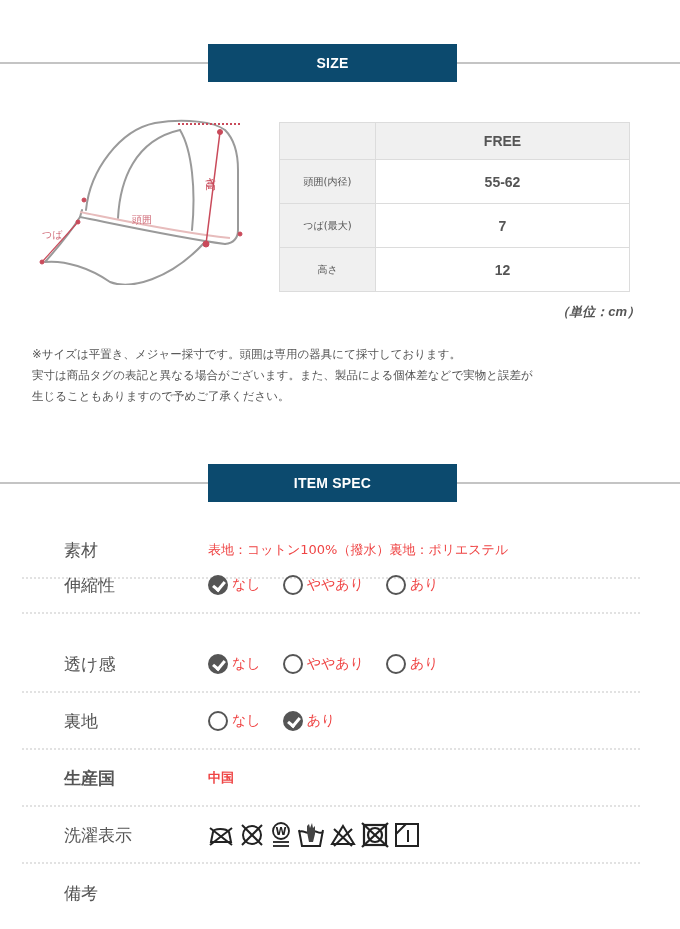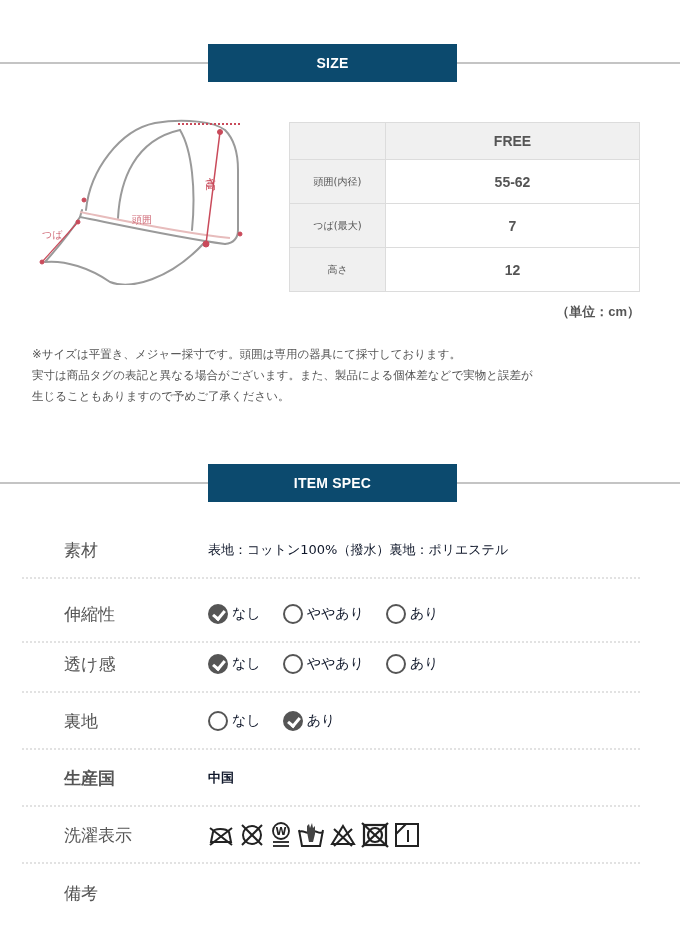--- a/index.html
+++ b/index.html
@@ -13,36 +13,36 @@
     background: #0c4a6e; color: #fff; font-family: "Liberation Sans", sans-serif;
     font-weight: bold; font-size: 14px; display: flex; align-items: center; justify-content: center;
     letter-spacing: 0.2px;
   }
   #size-header { top: 43px; }
   #spec-header { top: 463px; }
 
   .cap { position: absolute; left: 20px; top: 110px; width: 240px; height: 175px; }
 
   table.size-table {
-    position: absolute; left: 289px; top: 122px; width: 351px;
+    position: absolute; left: 279px; top: 122px; width: 351px;
     border-collapse: collapse; font-size: 13px; color: #555;
   }
   table.size-table td { border: 1px solid #dcdcdc; height: 44px; text-align: center; }
   table.size-table td.lbl { width: 96px; background: #f0f0f0; font-size: 10px; }
   table.size-table tr.head td { height: 37px; background: #f0f0f0; }
   table.size-table td.val { font-family: "Liberation Sans", sans-serif; font-weight: bold; font-size: 14px; color: #555; }
 
-  .unit { position: absolute; right: 40px; top: 303px; font-size: 13px; color: #555; font-family: "Liberation Sans", sans-serif; font-weight: bold; }
+  .unit { position: absolute; right: 40px; top: 303px; font-size: 13px; color: #555; font-family: "Liberation Sans", sans-serif; font-weight: bold; font-style: italic; }
 
   .note { position: absolute; left: 32px; top: 344px; width: 640px; font-size: 11.5px; line-height: 21px; color: #555; }
   .note div { white-space: nowrap; }
 
   .spec-row { position: absolute; left: 22px; width: 618px; height: 57px; border-bottom: 2px dotted #e2e2e2; }
   .spec-row .key { position: absolute; left: 42px; top: 50%; transform: translateY(-50%); font-size: 17px; color: #555; }
-  .spec-row .value { position: absolute; left: 186px; top: 50%; transform: translateY(-50%); font-size: 13px; color: #0f172a; display: flex; align-items: center; white-space: nowrap; }
+  .spec-row .value { position: absolute; left: 186px; top: 50%; transform: translateY(-50%); font-size: 13px; color: #ef4444; display: flex; align-items: center; white-space: nowrap; }
   .spec-row.last { border-bottom: none; }
 
   .opt { display: inline-flex; align-items: center; margin-right: 22px; font-size: 14px; }
   .opt .circ { width: 20px; height: 20px; border-radius: 50%; border: 2.5px solid #555; margin-right: 4px; position: relative; display: inline-block; }
   .opt .circ.on { background: #555; border-color: #555; }
   .opt .circ.on::after {
     content: ""; position: absolute; left: 5px; top: 2px; width: 5px; height: 9px;
     border-right: 3px solid #fff; border-bottom: 3px solid #fff; transform: rotate(40deg);
   }
 
@@ -123,21 +123,21 @@
 <div class="section-header" id="spec-header">
   <div class="line"></div>
   <div class="badge">ITEM SPEC</div>
 </div>
 
 <div class="spec-row" style="top:522px;">
   <div class="key">素材</div>
   <div class="value">表地：コットン100%（撥水）裏地：ポリエステル</div>
 </div>
 
-<div class="spec-row" style="top:586px;">
+<div class="spec-row" style="top:557px;">
   <div class="key">伸縮性</div>
   <div class="value">
     <span class="opt">
         <span class="circ on"></span>
         <span>なし</span>
       </span>
     <span class="opt">
         <span class="circ"></span>
         <span>ややあり</span>
       </span>

